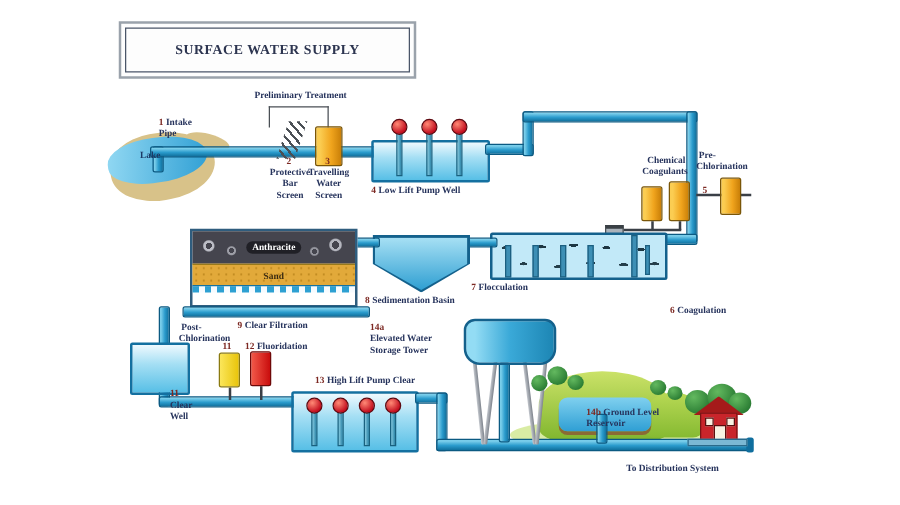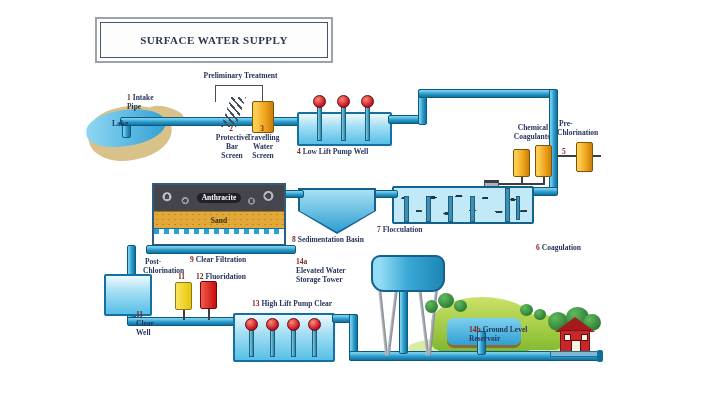--- a/index.html
+++ b/index.html
@@ -266,14 +266,15 @@
   <div class="lbl" style="left:196px;top:273px;"><span class="n">12</span><span>Fluoridation</span></div>
   <div class="lbl" style="left:136px;top:311px;"><span class="n">11</span><span>
 Clear
 Well</span></div>
   <div class="lbl" style="left:252px;top:300px;"><span class="n">13</span><span>High Lift Pump Clear</span></div>
   <div class="lbl" style="left:296px;top:258px;"><span class="n">14a</span><span>
 Elevated Water
 Storage Tower</span></div>
   <div class="lbl" style="left:469px;top:302px;margin-top:24px;"><span class="n">14b</span><span>Ground Level
 Reservoir</span></div>
+  <div class="lbl tc" style="left:462px;top:371px;width:150px;"><span class="n"></span><span>To Distribution System</span></div>
 
 </div>
 
 </body></html>

